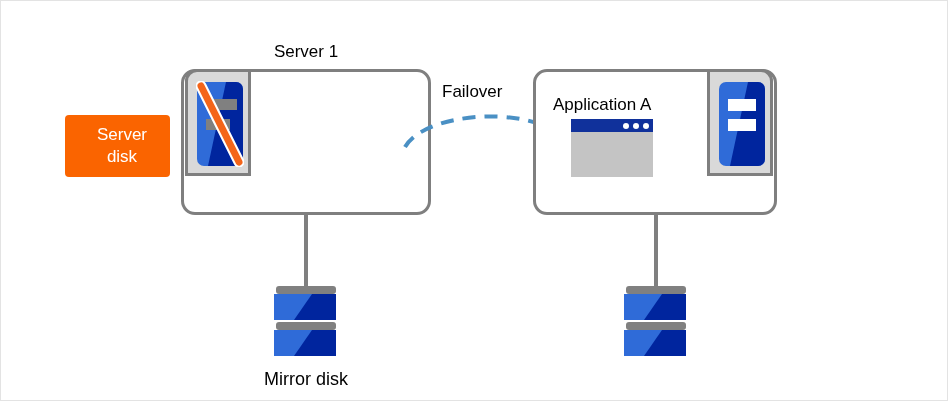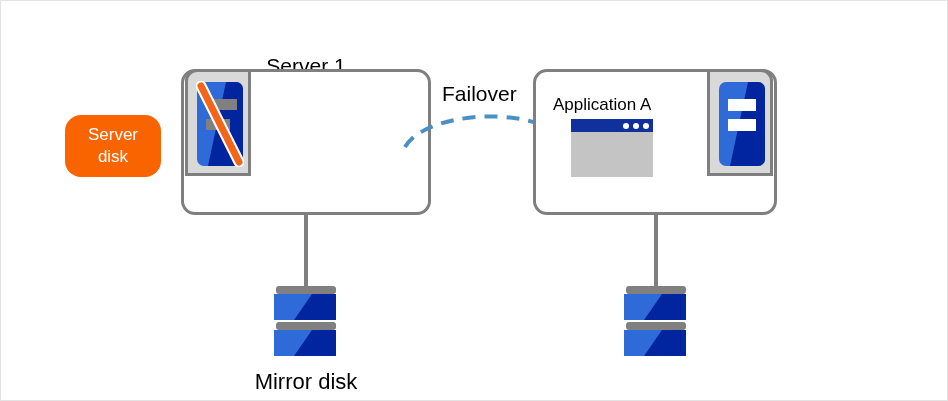--- a/index.html
+++ b/index.html
@@ -26,25 +26,24 @@
     border-radius: 14px;
     background: #ffffff;
     box-sizing: border-box;
   }
   #server1-box { left: 180px; top: 68px; width: 250px; height: 146px; }
   #server2-box { left: 532px; top: 68px; width: 244px; height: 146px; }
 
   
   .server-title {
     position: absolute;
-    font-size: 21px;
+    font-size: 17px;
     color: #000000;
     white-space: nowrap;
     text-align: center;
-    margin-top: 12px;
   }
   #server1-title { left: 180px; top: 41px; width: 250px; }
   #server2-title { left: 532px; top: 41px; width: 244px; }
 
   
   .icon-panel {
     position: absolute;
     background: #d9d9d9;
     border: 3px solid #7f7f7f;
     box-sizing: border-box;
@@ -58,21 +57,21 @@
     top: 9px;
     width: 48px;
     height: 86px;
   }
 
   
   #failover-label {
     position: absolute;
     left: 441px;
     top: 81px;
-    font-size: 21px;
+    font-size: 17px;
     color: #000000;
     white-space: nowrap;
   }
 
   
   #failover-arrow {
     position: absolute;
     left: 398px;
     top: 100px;
     width: 176px;
@@ -117,29 +116,30 @@
   }
 
   
   #server-down-badge {
     position: absolute;
     left: 64px;
     top: 114px;
     width: 96px;
     height: 62px;
     background: #fa6400;
-    border-radius: 16px;
+    border-radius: 4px;
     color: #ffffff;
     font-size: 17px;
     line-height: 22px;
     display: flex;
     flex-direction: column;
     align-items: center;
     justify-content: center;
     text-align: center;
+    padding-left: 9px;
   }
 
   
   .connector {
     position: absolute;
     width: 4px;
     background: #7f7f7f;
   }
   #connector1 { left: 303px; top: 212px; height: 76px; }
   #connector2 { left: 653px; top: 212px; height: 76px; }
@@ -148,21 +148,21 @@
   .disk-stack {
     position: absolute;
     width: 68px;
     height: 78px;
   }
   #disk1 { left: 271px; top: 285px; }
   #disk2 { left: 621px; top: 285px; }
 
   .disk-label {
     position: absolute;
-    font-size: 22px;
+    font-size: 18px;
     color: #000000;
     white-space: nowrap;
     text-align: center;
   }
   #disk1-label { left: 235px; top: 368px; width: 140px; }
 </style>
 </head>
 <body>
 
 <div id="canvas">

